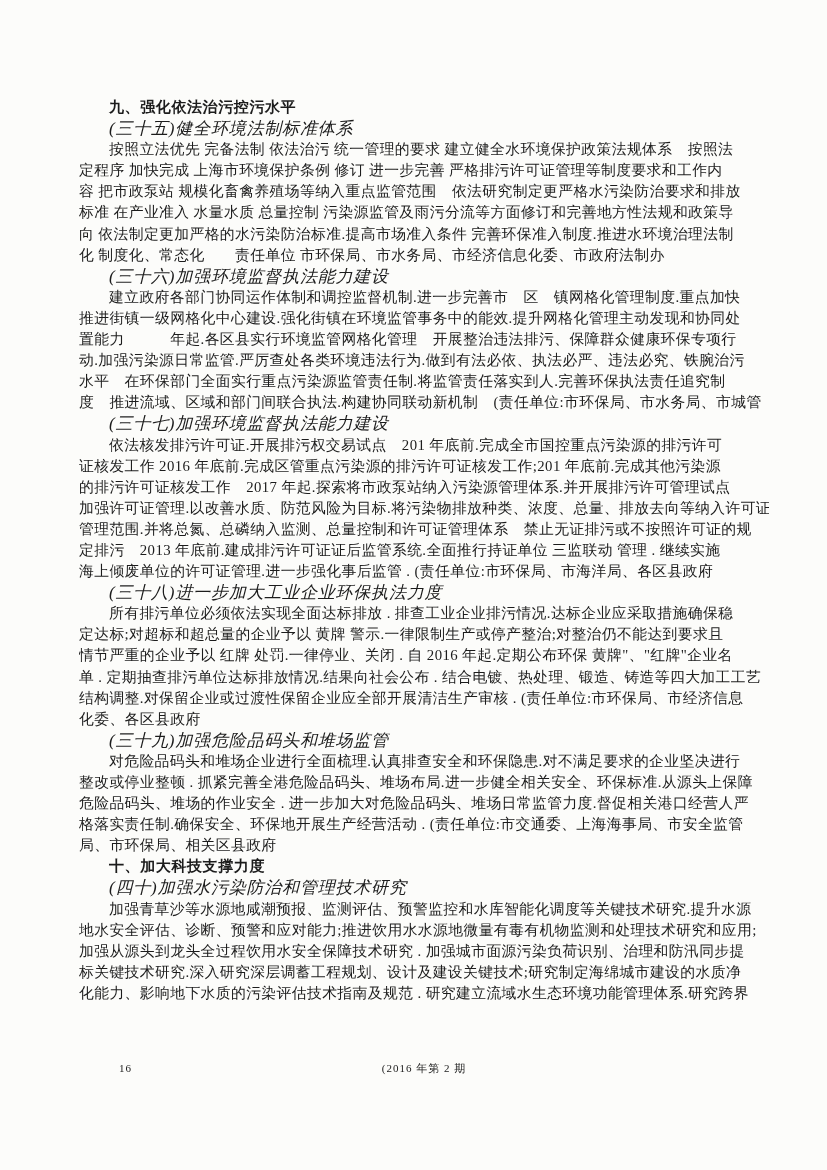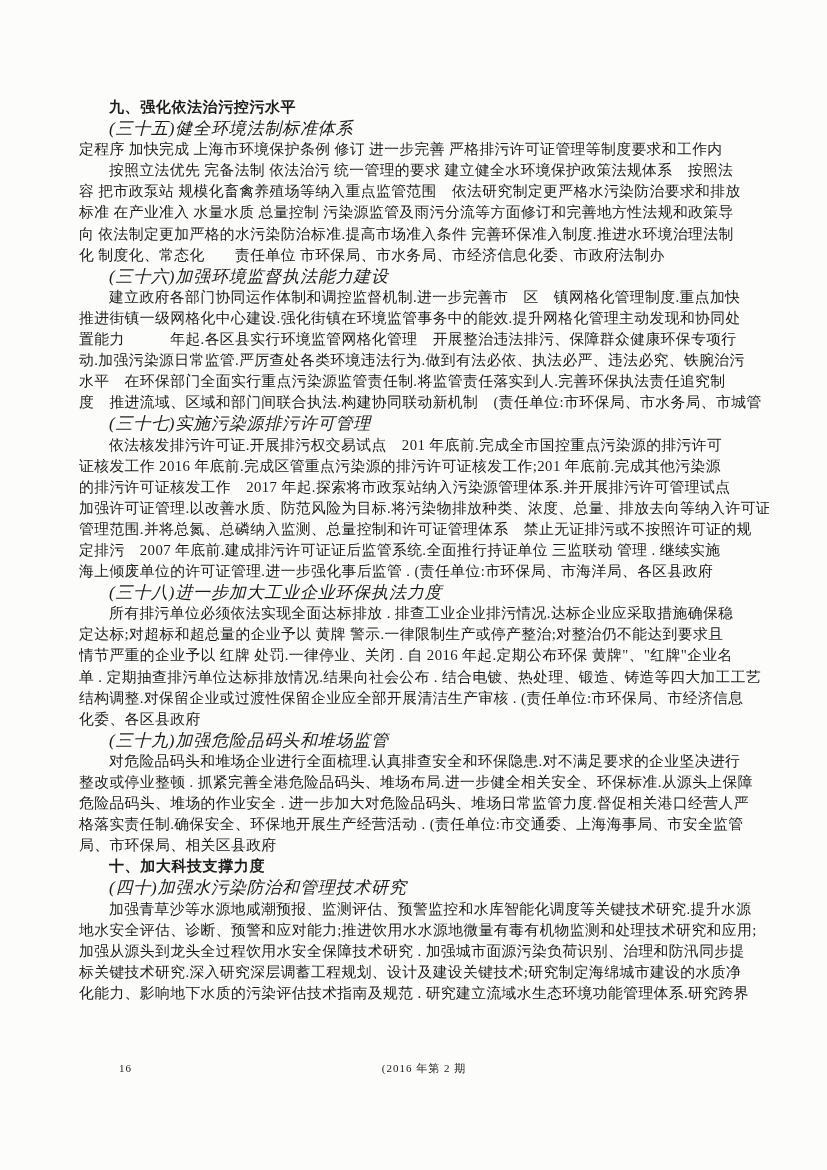--- a/index.html
+++ b/index.html
@@ -74,40 +74,40 @@
     letter-spacing: 1px;
   }
 </style>
 </head>
 <body>
 
 <div class="page">
   <div class="text-block" id="lines">
       <div class="line chapter">九、强化依法治污控污水平</div>
       <div class="line section">(三十五)健全环境法制标准体系</div>
+      <div class="line para">按照立法优先 完备法制 依法治污 统一管理的要求 建立健全水环境保护政策法规体系　按照法</div>
       <div class="line cont">定程序 加快完成 上海市环境保护条例 修订 进一步完善 严格排污许可证管理等制度要求和工作内</div>
-      <div class="line para">按照立法优先 完备法制 依法治污 统一管理的要求 建立健全水环境保护政策法规体系　按照法</div>
       <div class="line cont">容 把市政泵站 规模化畜禽养殖场等纳入重点监管范围　依法研究制定更严格水污染防治要求和排放</div>
       <div class="line cont">标准 在产业准入 水量水质 总量控制 污染源监管及雨污分流等方面修订和完善地方性法规和政策导</div>
       <div class="line cont">向 依法制定更加严格的水污染防治标准.提高市场准入条件 完善环保准入制度.推进水环境治理法制</div>
       <div class="line cont">化 制度化、常态化　　责任单位 市环保局、市水务局、市经济信息化委、市政府法制办</div>
       <div class="line section">(三十六)加强环境监督执法能力建设</div>
       <div class="line para">建立政府各部门协同运作体制和调控监督机制.进一步完善市　区　镇网格化管理制度.重点加快</div>
       <div class="line cont">推进街镇一级网格化中心建设.强化街镇在环境监管事务中的能效.提升网格化管理主动发现和协同处</div>
       <div class="line cont">置能力　　　年起.各区县实行环境监管网格化管理　开展整治违法排污、保障群众健康环保专项行</div>
       <div class="line cont">动.加强污染源日常监管.严厉查处各类环境违法行为.做到有法必依、执法必严、违法必究、铁腕治污</div>
       <div class="line cont">水平　在环保部门全面实行重点污染源监管责任制.将监管责任落实到人.完善环保执法责任追究制</div>
       <div class="line cont">度　推进流域、区域和部门间联合执法.构建协同联动新机制　(责任单位:市环保局、市水务局、市城管</div>
-      <div class="line section">(三十七)实施污染源排污许可管理</div>
+      <div class="line section">(三十七)加强环境监督执法能力建设</div>
       <div class="line para">依法核发排污许可证.开展排污权交易试点　201 年底前.完成全市国控重点污染源的排污许可</div>
       <div class="line cont">证核发工作 2016 年底前.完成区管重点污染源的排污许可证核发工作;201 年底前.完成其他污染源</div>
       <div class="line cont">的排污许可证核发工作　2017 年起.探索将市政泵站纳入污染源管理体系.并开展排污许可管理试点</div>
       <div class="line cont">加强许可证管理.以改善水质、防范风险为目标.将污染物排放种类、浓度、总量、排放去向等纳入许可证</div>
       <div class="line cont">管理范围.并将总氮、总磷纳入监测、总量控制和许可证管理体系　禁止无证排污或不按照许可证的规</div>
-      <div class="line cont">定排污　2007 年底前.建成排污许可证证后监管系统.全面推行持证单位 三监联动 管理 . 继续实施</div>
+      <div class="line cont">定排污　2013 年底前.建成排污许可证证后监管系统.全面推行持证单位 三监联动 管理 . 继续实施</div>
       <div class="line cont">海上倾废单位的许可证管理.进一步强化事后监管 . (责任单位:市环保局、市海洋局、各区县政府</div>
       <div class="line section">(三十八)进一步加大工业企业环保执法力度</div>
       <div class="line para">所有排污单位必须依法实现全面达标排放 . 排查工业企业排污情况.达标企业应采取措施确保稳</div>
       <div class="line cont">定达标;对超标和超总量的企业予以 黄牌 警示.一律限制生产或停产整治;对整治仍不能达到要求且</div>
       <div class="line cont">情节严重的企业予以 红牌 处罚.一律停业、关闭 . 自 2016 年起.定期公布环保 黄牌"、"红牌"企业名</div>
       <div class="line cont">单 . 定期抽查排污单位达标排放情况.结果向社会公布 . 结合电镀、热处理、锻造、铸造等四大加工工艺</div>
       <div class="line cont">结构调整.对保留企业或过渡性保留企业应全部开展清洁生产审核 . (责任单位:市环保局、市经济信息</div>
       <div class="line cont">化委、各区县政府</div>
       <div class="line section">(三十九)加强危险品码头和堆场监管</div>
       <div class="line para">对危险品码头和堆场企业进行全面梳理.认真排查安全和环保隐患.对不满足要求的企业坚决进行</div>

